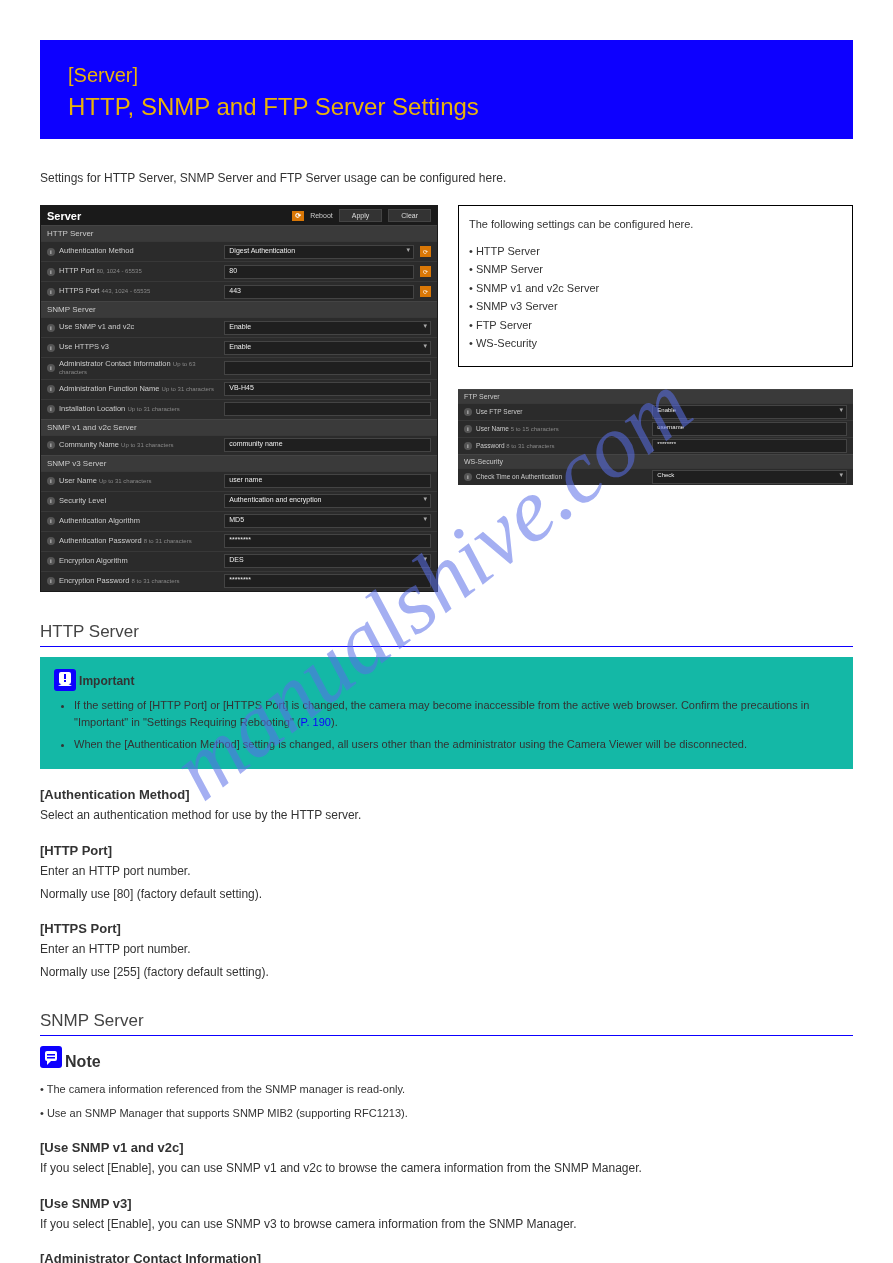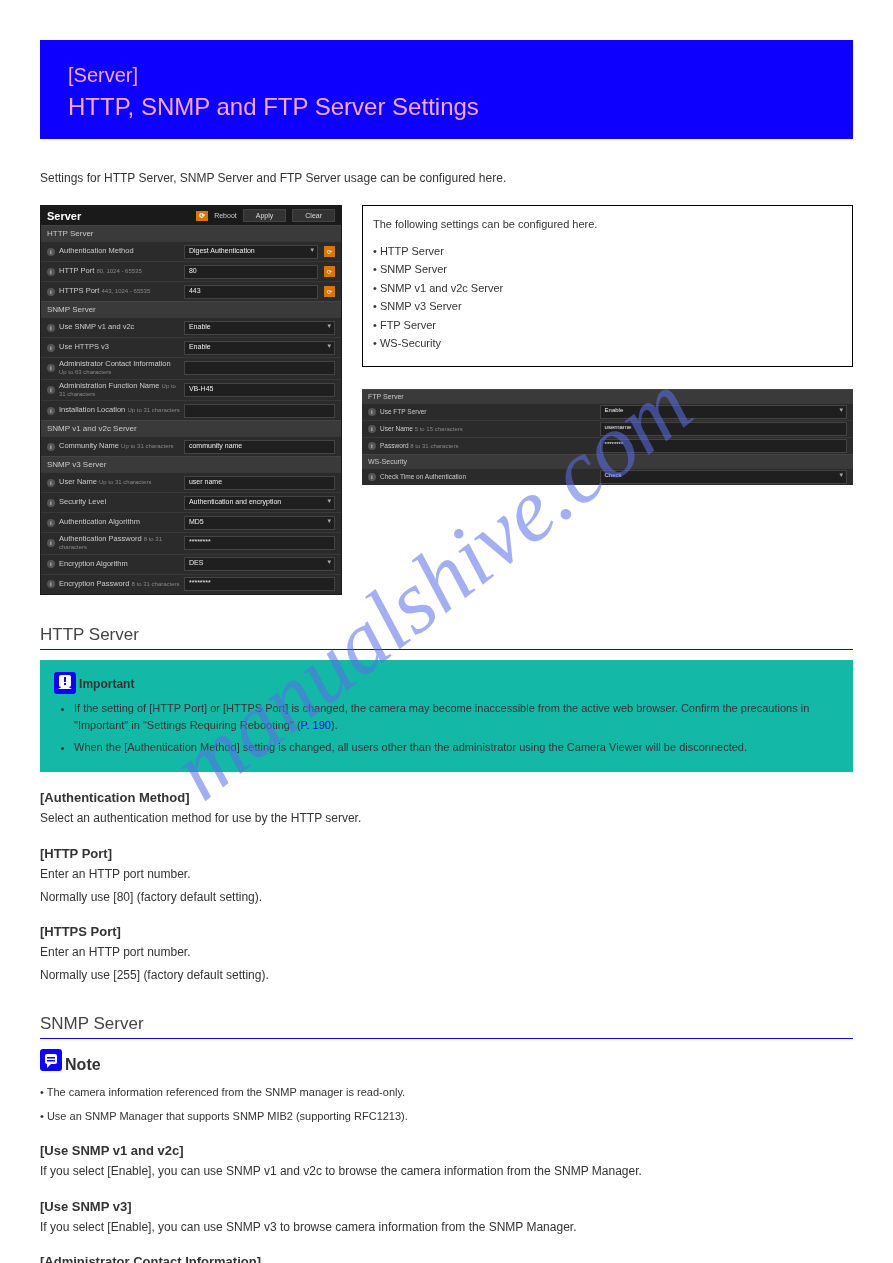--- a/index.html
+++ b/index.html
@@ -9,21 +9,21 @@
     background: #ffffff;
     color: #333;
     width: 893px;
   }
   .page {
     padding: 40px 40px 60px 40px;
     position: relative;
   }
   .blue-banner {
     background: #0d00ff;
-    color: #f9a8d4;
+    color: #eab308;
     padding: 24px 28px 18px 28px;
     margin-bottom: 30px;
   }
   .blue-banner .sub {
     font-size: 20px;
     font-weight: 400;
   }
   .blue-banner .main {
     font-size: 24px;
     font-weight: 400;
@@ -34,21 +34,21 @@
     margin: 0 0 18px 0;
     line-height: 1.5;
   }
   .two-col {
     display: flex;
     gap: 22px;
     align-items: flex-start;
     margin-bottom: 28px;
   }
   .left-col {
-    width: 300px;
+    width: 396px;
     flex-shrink: 0;
   }
   .right-col {
     flex: 1;
     display: flex;
     flex-direction: column;
     gap: 22px;
   }
   .dark-panel {
     background: #2b2b2b;

